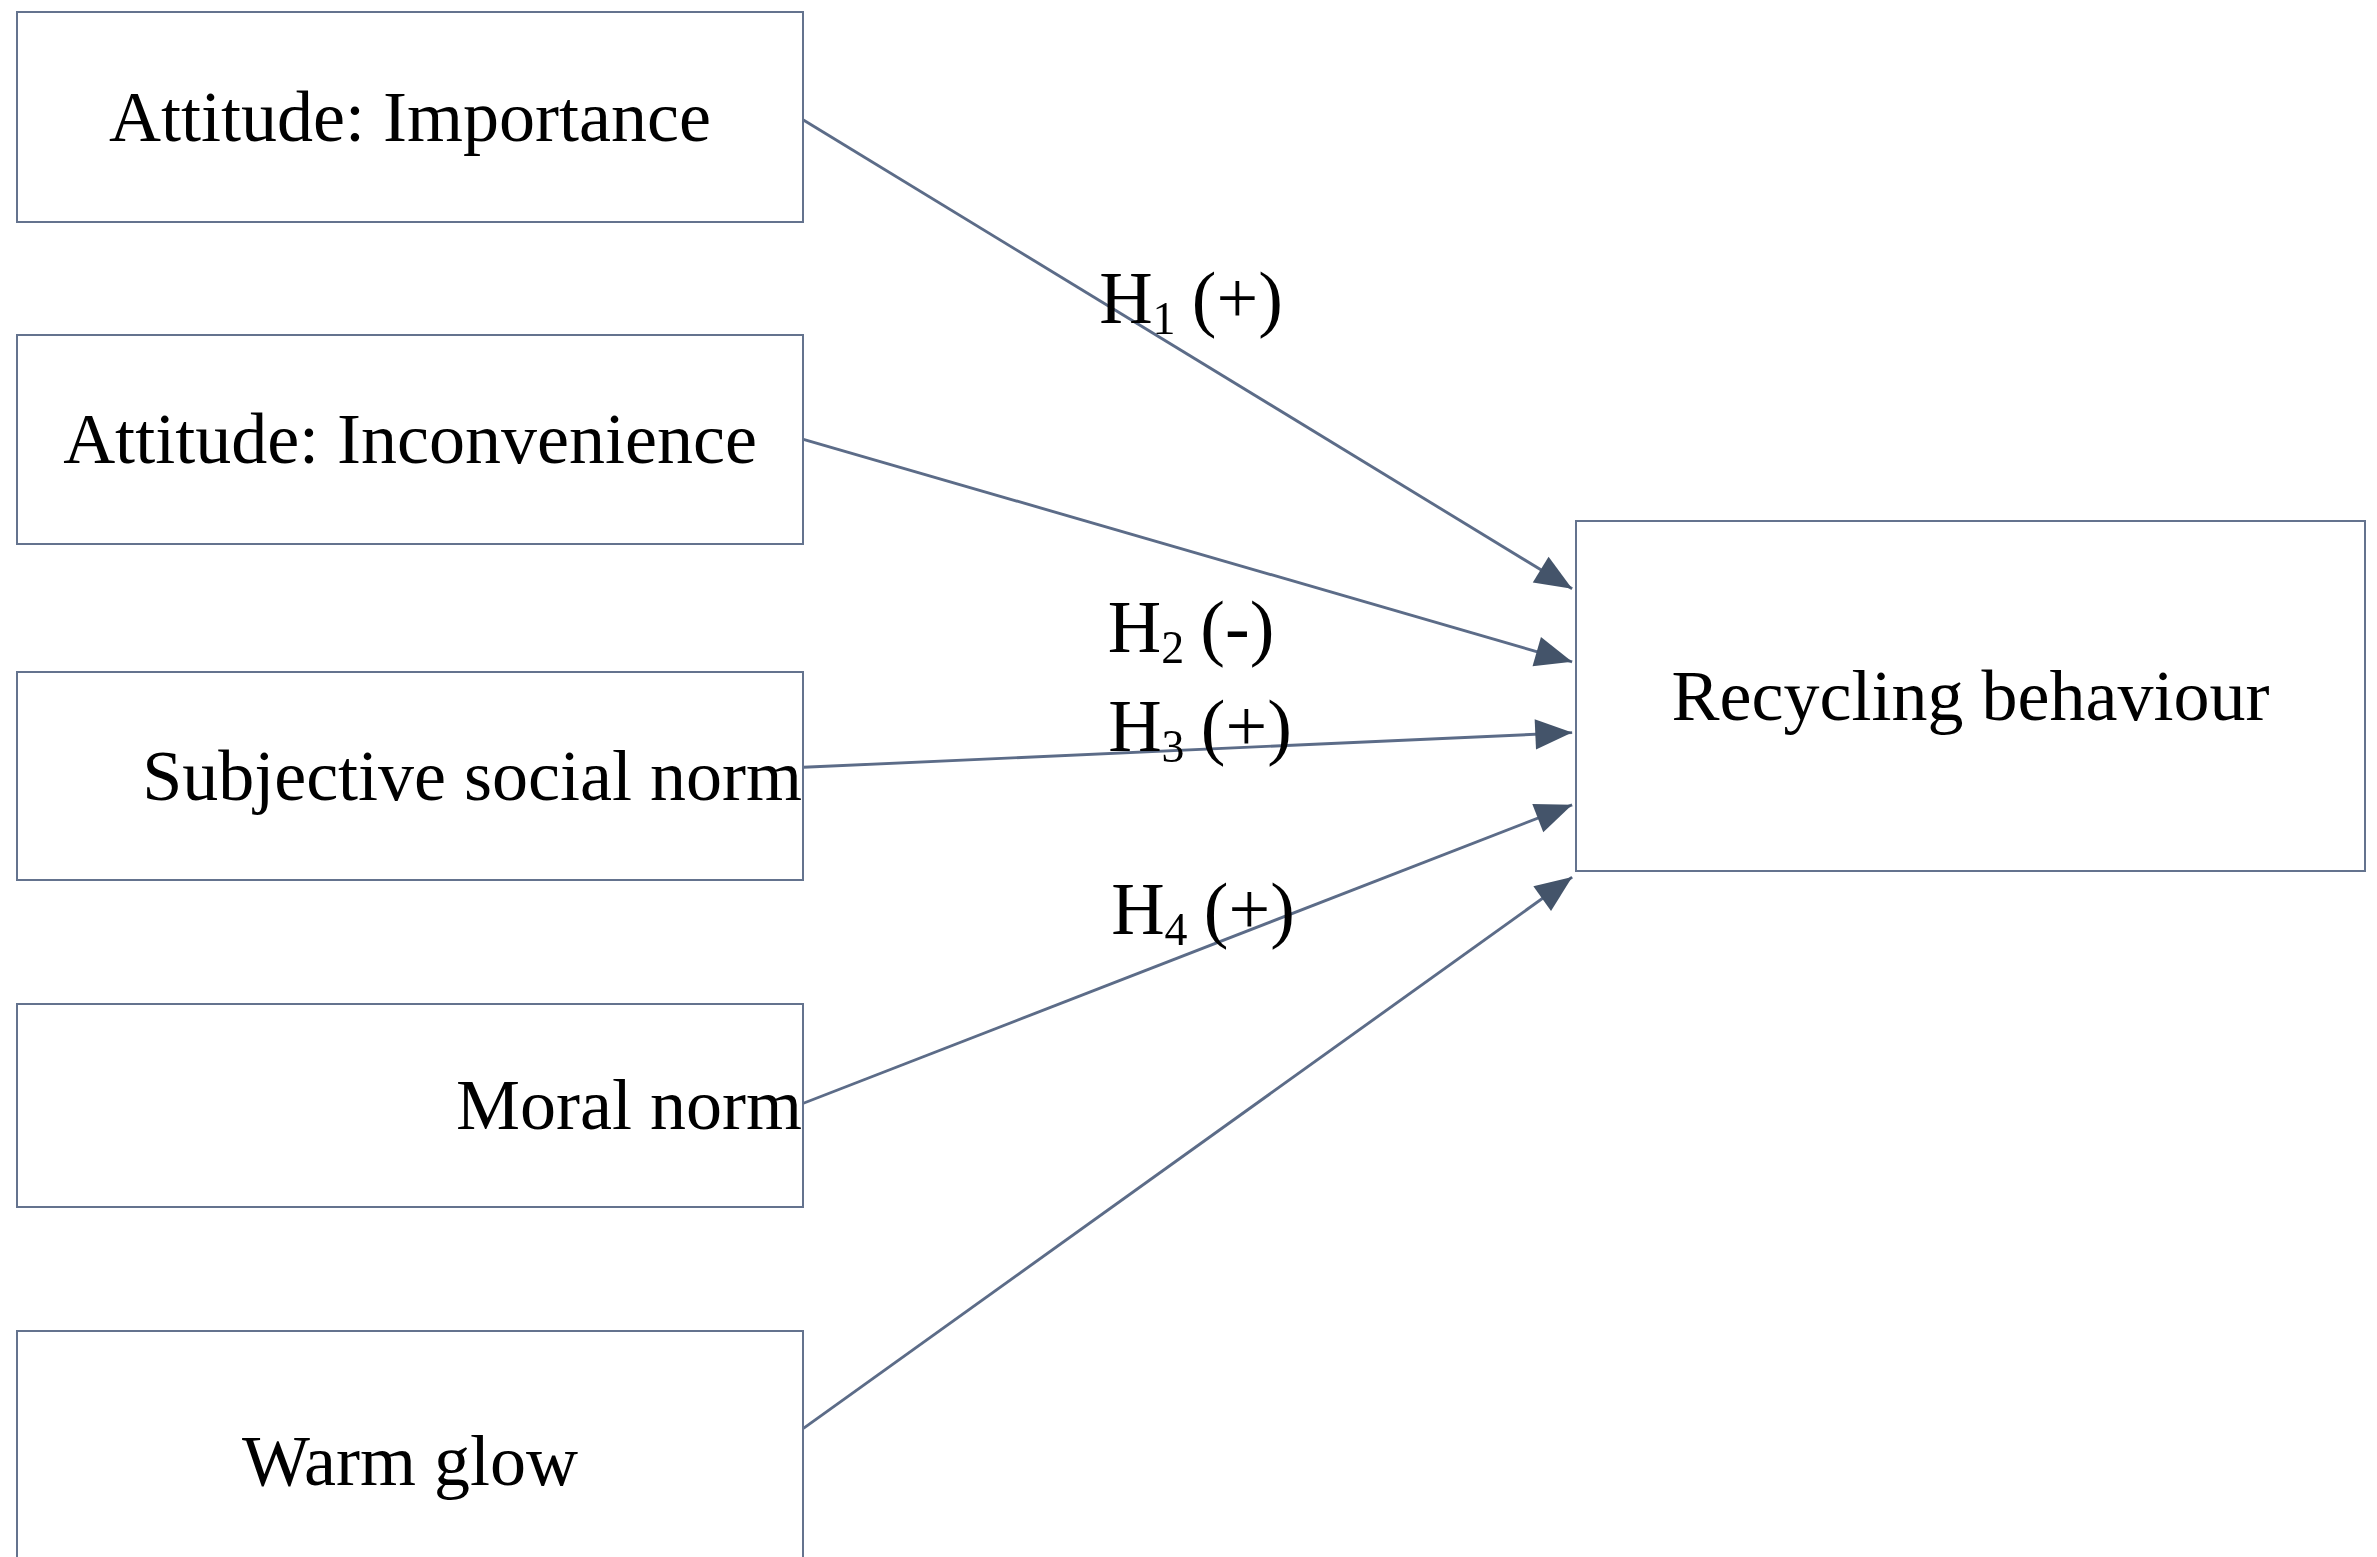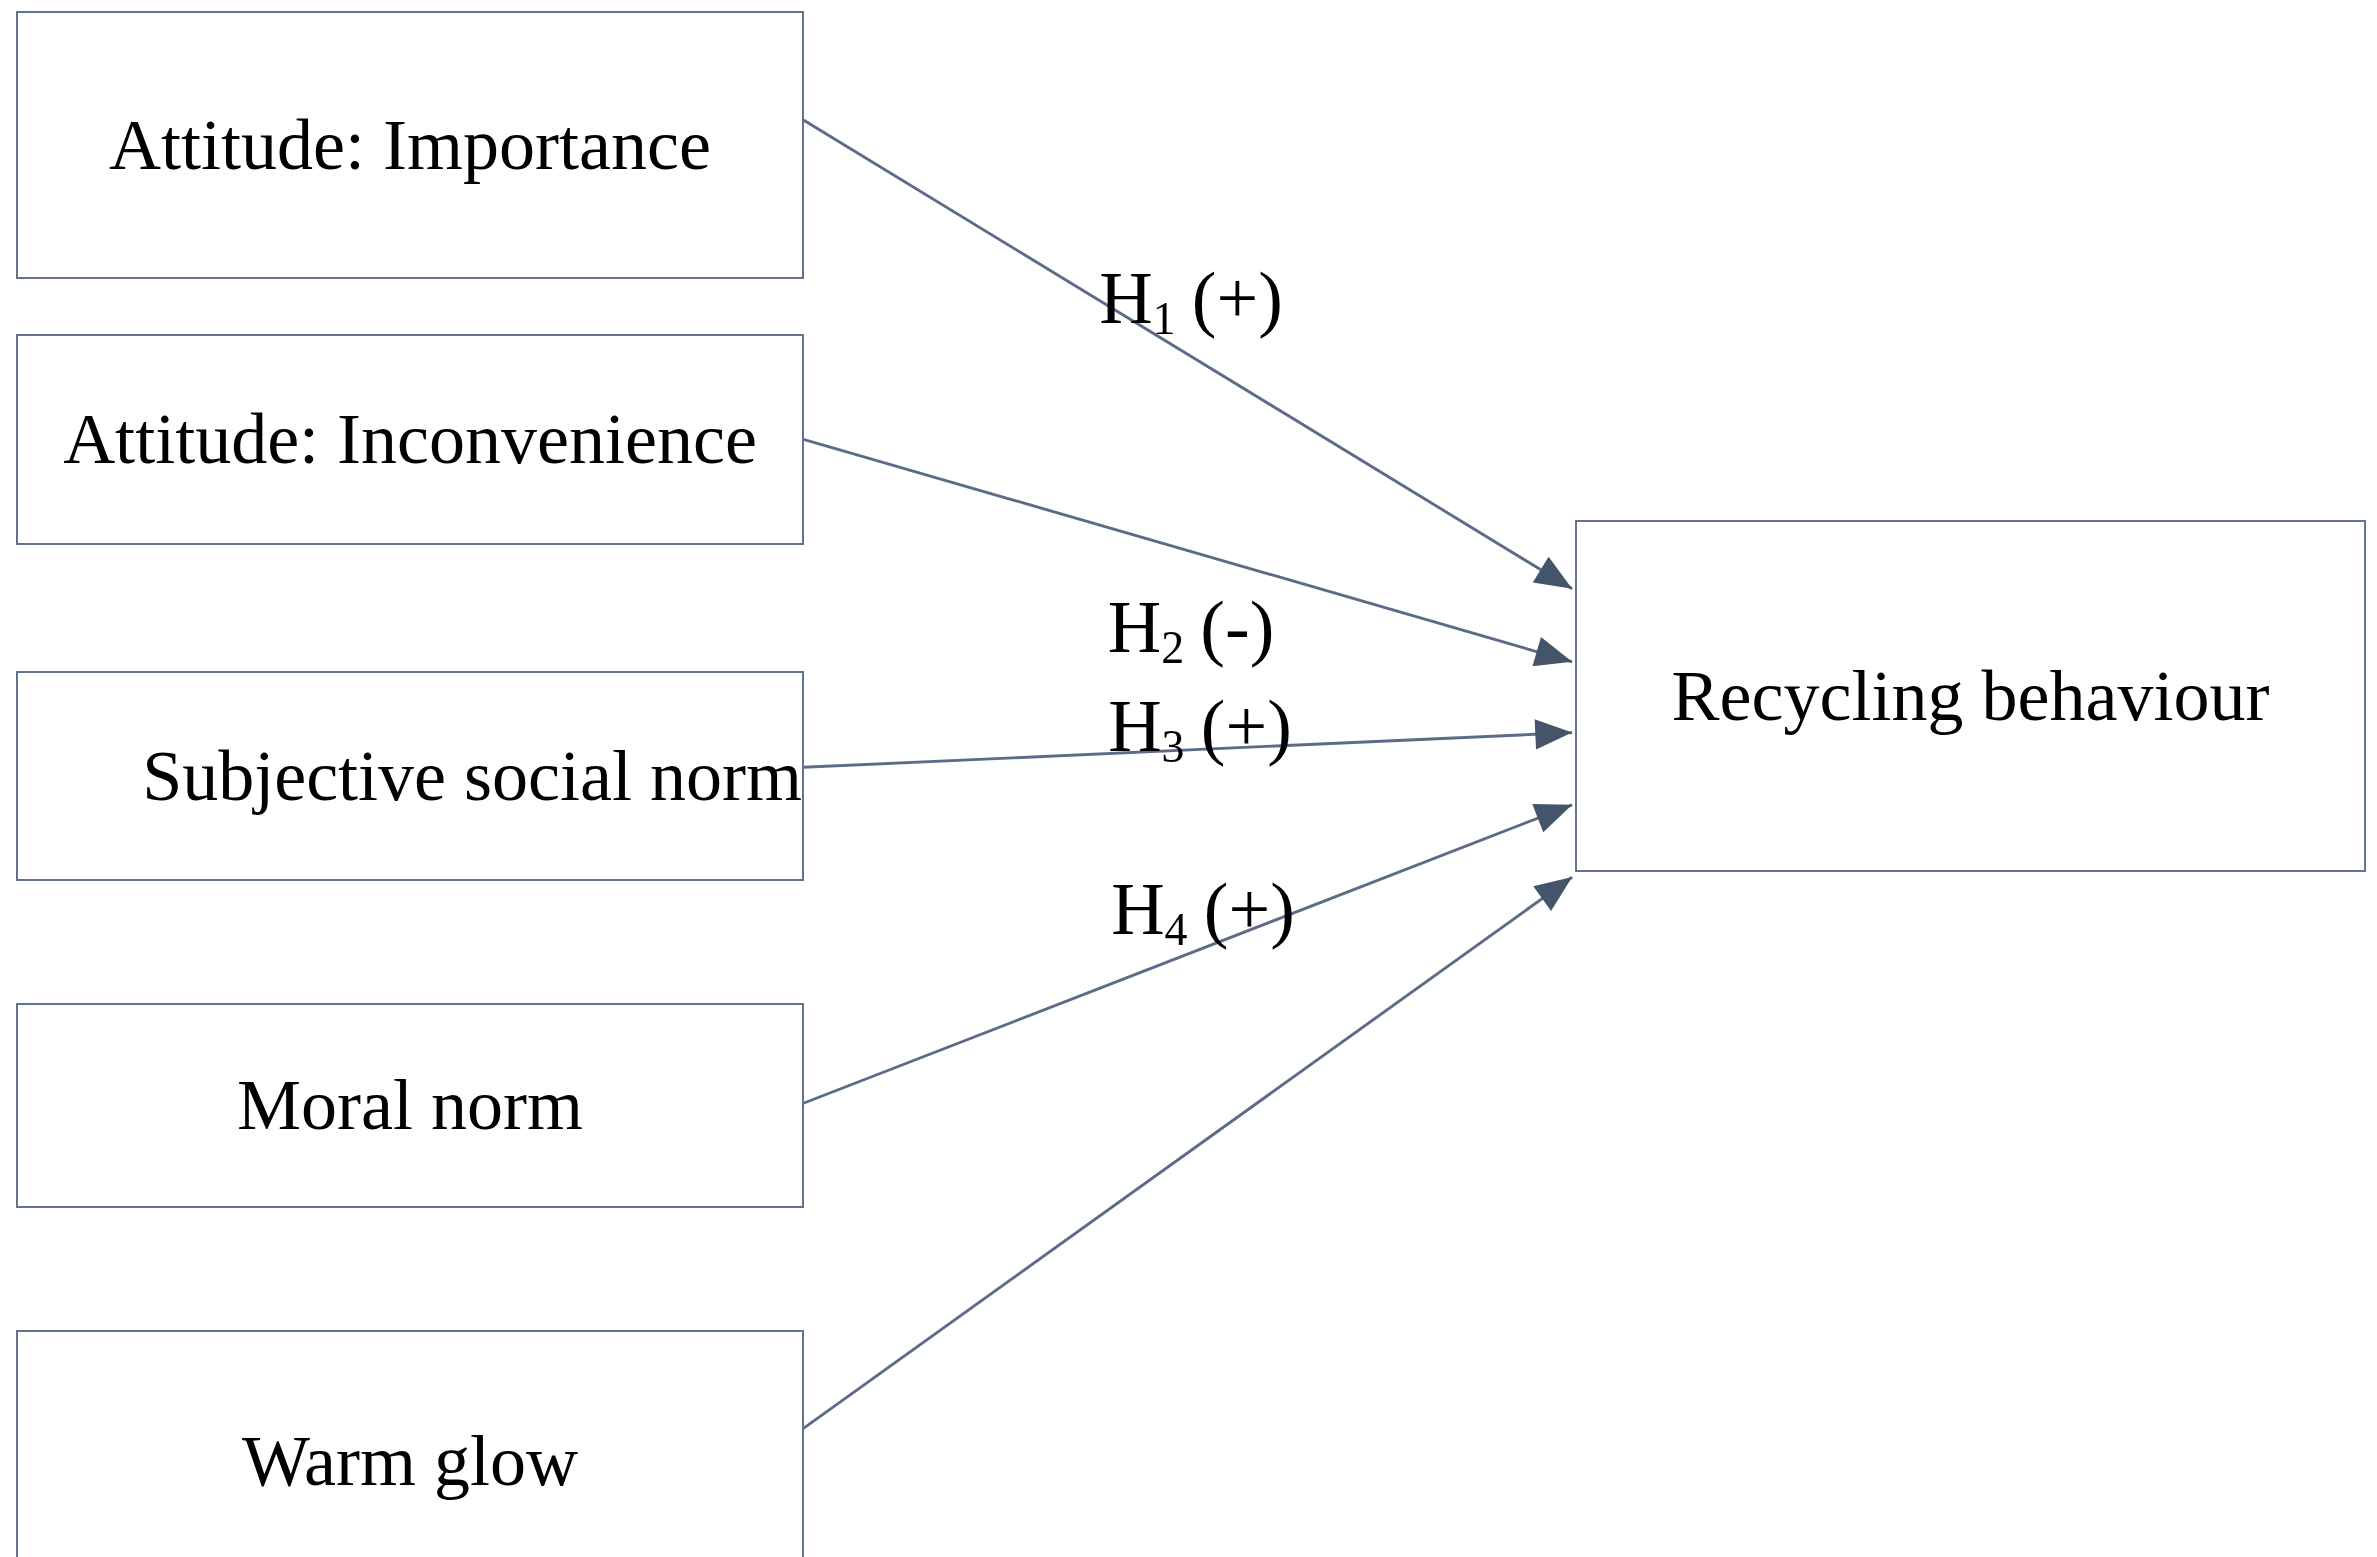--- a/index.html
+++ b/index.html
@@ -35,24 +35,24 @@
     align-items: center;
     justify-content: center;
     text-align: center;
   }
   .box-label {
     font-size: 72px;
     color: #000000;
     letter-spacing: 0px;
     white-space: nowrap;
   }
-  .predictor-1 { left: 16px;   top: 11px;   width: 788px; height: 268px; }
+  .predictor-1 { left: 16px;   top: 11px;   width: 788px; height: 212px; }
   .predictor-2 { left: 16px;   top: 334px;  width: 788px; height: 211px; }
   .predictor-3 { left: 16px;   top: 671px;  width: 788px; height: 210px; justify-content: flex-end; }
-  .predictor-4 { left: 16px;   top: 1003px; width: 788px; height: 205px; }
+  .predictor-4 { left: 16px;   top: 1003px; width: 788px; height: 205px; justify-content: flex-end; }
   .predictor-5 { left: 16px;   top: 1330px; width: 788px; height: 262px; }
   .outcome-box { left: 1575px; top: 520px;  width: 791px; height: 352px; }
   .hyp {
     position: absolute;
     transform: translate(-50%, -50%);
     font-size: 74px;
     color: #000000;
     white-space: nowrap;
   }
   .hyp sub {

